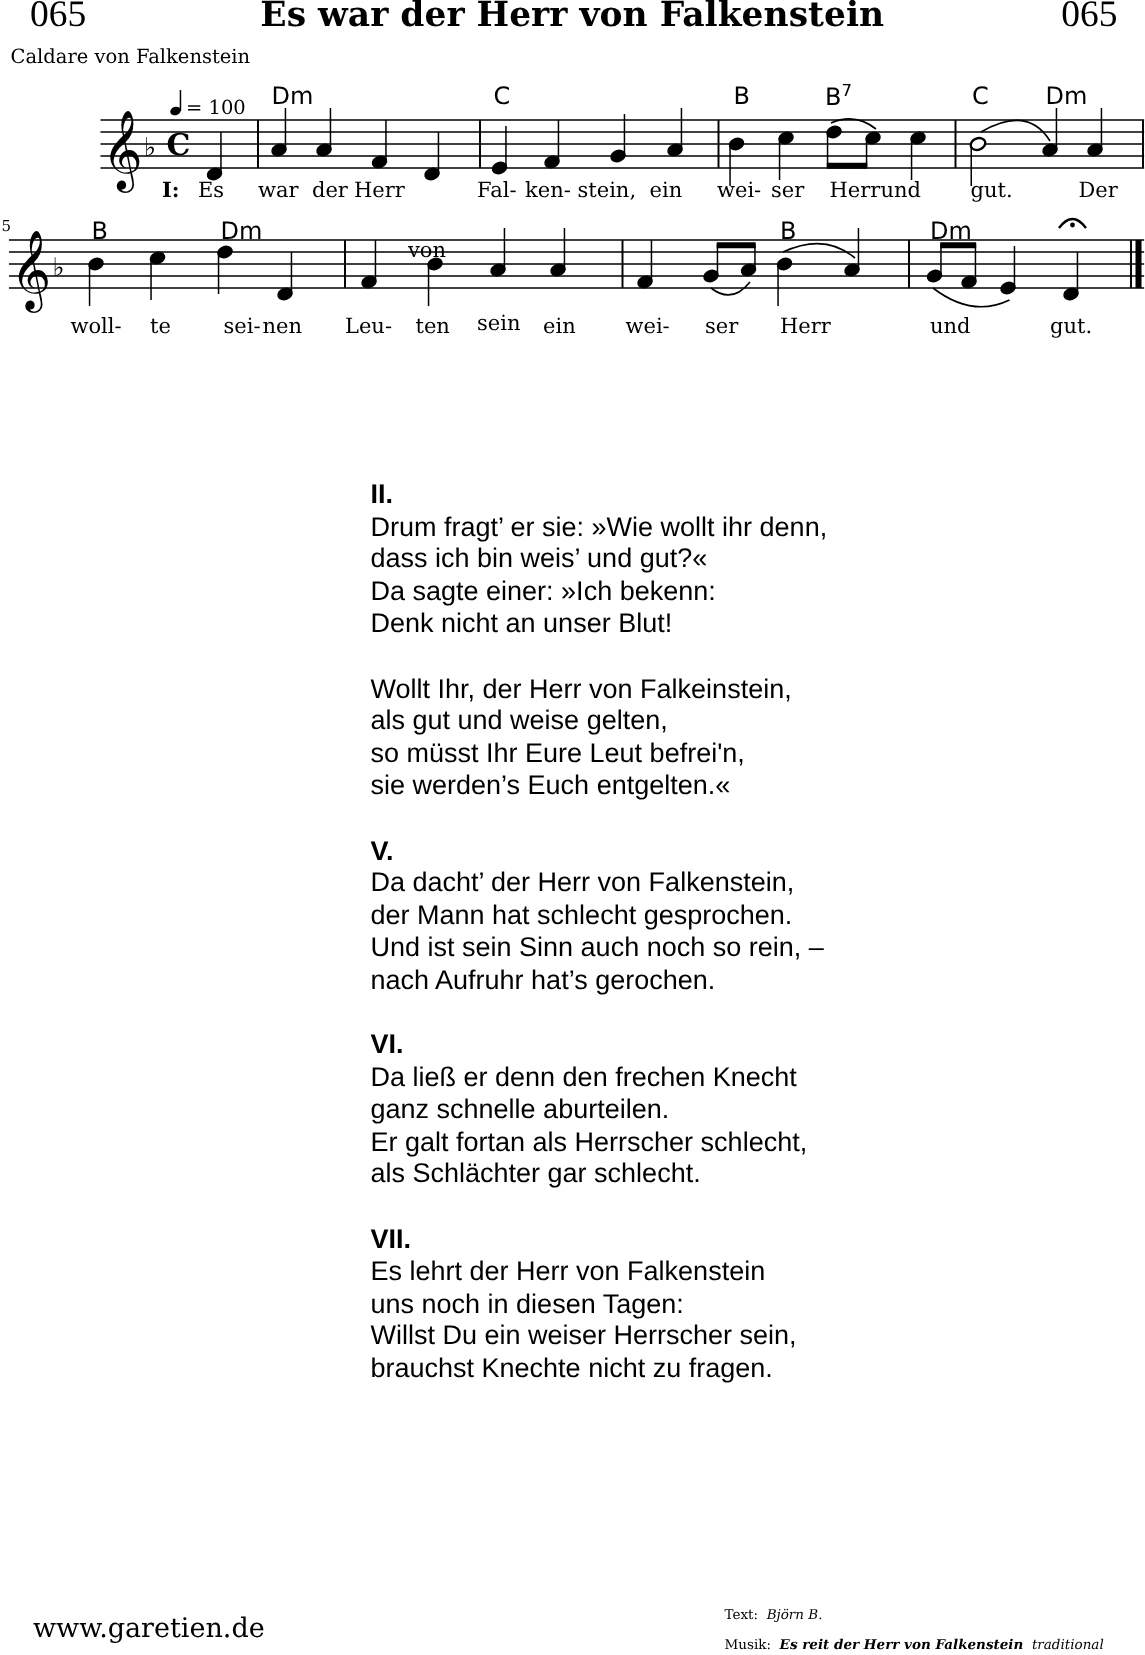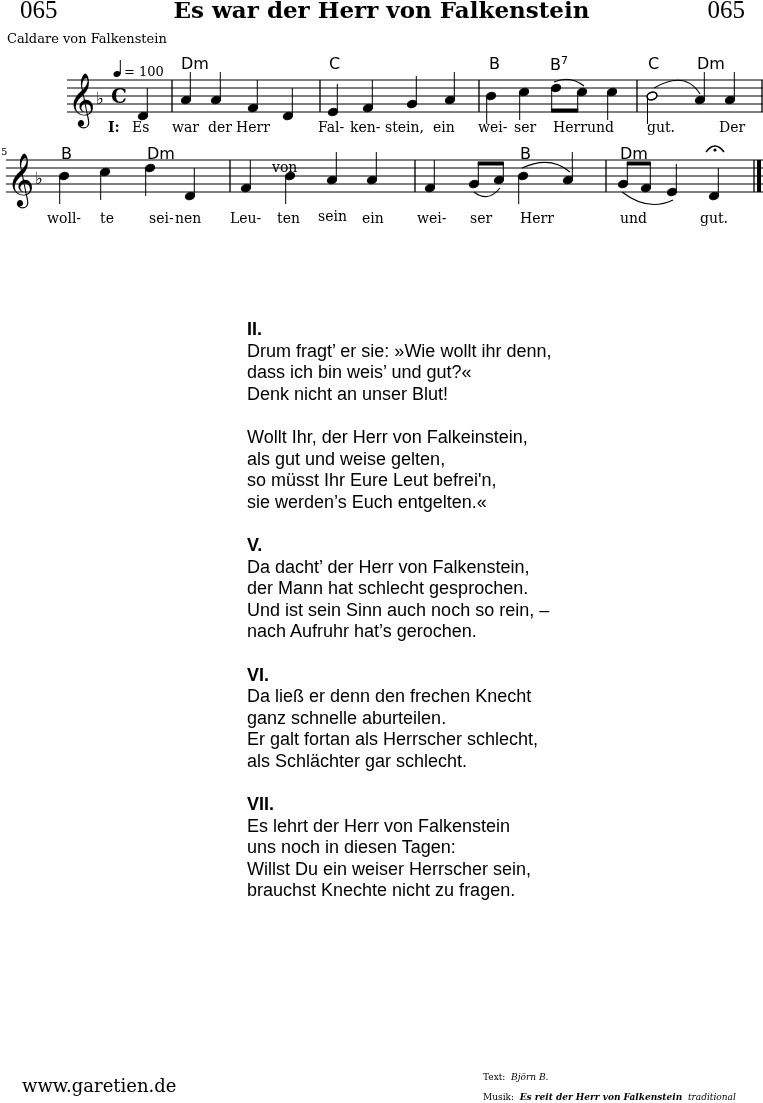--- a/index.html
+++ b/index.html
@@ -224,20 +224,21 @@
 <div class="abs lyr" style="left:470px; top:210px;">ser</div>
 <div class="abs lyr" style="left:520px; top:210px;">Herr</div>
 <div class="abs lyr" style="left:620px; top:210px;">und</div>
 <div class="abs lyr" style="left:700px; top:210px;">gut.</div>
 
 <div class="abs verses">
   <div class="verse">
     <div class="verse-num">II.</div>
     <div>Drum fragt’ er sie: »Wie wollt ihr denn,</div>
     <div>dass ich bin weis’ und gut?«</div>
+    <div>Da sagte einer: »Ich bekenn:</div>
     <div>Denk nicht an unser Blut!</div>
   </div>
   <div class="verse">
     <div>Wollt Ihr, der Herr von Falkeinstein,</div>
     <div>als gut und weise gelten,</div>
     <div>so müsst Ihr Eure Leut befrei'n,</div>
     <div>sie werden’s Euch entgelten.«</div>
   </div>
   <div class="verse">
     <div class="verse-num">V.</div>

